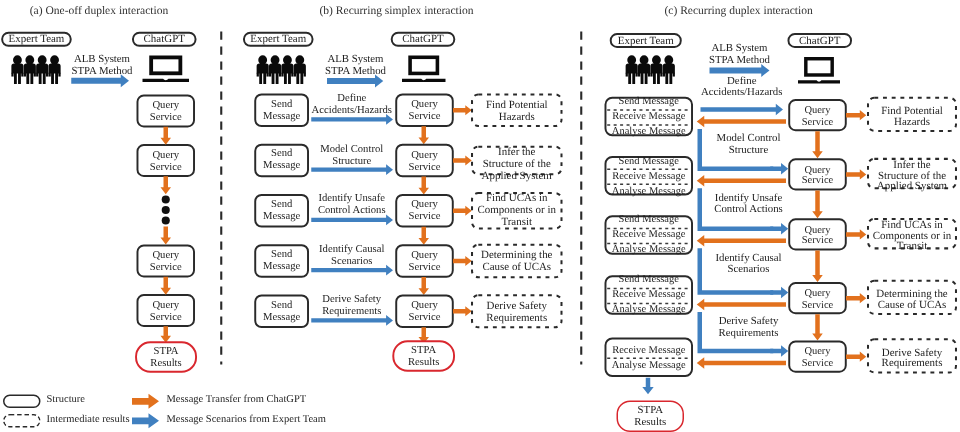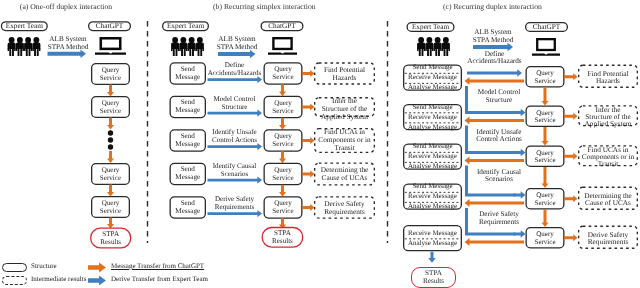--- a/index.html
+++ b/index.html
@@ -342,22 +342,22 @@
         <span class="t" style="font-size: 7.2px;">Requirements</span>
       </div>
       <div class="box red" style="left: 411px; top: 267px; width: 45px; height: 21px; font-size: 7.2px;">
         <span class="t" style="font-size: 7.2px;">STPA</span>
         <span class="t" style="font-size: 7.2px;">Results</span>
       </div>
       <div class="box solid" style="left: 2px; top: 263px; width: 25px; height: 9px;"></div>
       <div class="box dashed" style="left: 2px; top: 276px; width: 25px; height: 9px;"></div>
       <div class="lbl" style="left: 31px; top: 263px; font-size: 7px; text-align: left;">Structure</div>
       <div class="lbl" style="left: 31px; top: 276px; font-size: 7px; text-align: center;">Intermediate results</div>
-      <div class="lbl" style="left: 111px; top: 263px; font-size: 7px; text-align: center; text-decoration: underline;">Message Transfer from ChatGPT</div>
-      <div class="lbl" style="left: 111px; top: 276px; font-size: 7px; text-align: left;">Derive Transfer from Expert Team</div>
+      <div class="lbl" style="left: 111px; top: 263px; font-size: 7px; text-align: center;">Message Transfer from ChatGPT</div>
+      <div class="lbl" style="left: 111px; top: 276px; font-size: 7px; text-align: left;">Message Scenarios from Expert Team</div>
     </div>
   <svg class="layer" id="overlay" viewBox="0 0 640 288">
       <line x1="404.8" y1="73.32" x2="460.2" y2="73.32" stroke="#3a3a3a" stroke-width="1" stroke-dasharray="2.0 2.3"></line>
       <line x1="404.8" y1="83.37" x2="460.2" y2="83.37" stroke="#3a3a3a" stroke-width="1" stroke-dasharray="2.0 2.3"></line>
       <line x1="404.8" y1="112.82" x2="460.2" y2="112.82" stroke="#3a3a3a" stroke-width="1" stroke-dasharray="2.0 2.3"></line>
       <line x1="404.8" y1="122.87" x2="460.2" y2="122.87" stroke="#3a3a3a" stroke-width="1" stroke-dasharray="2.0 2.3"></line>
       <line x1="404.8" y1="152.33" x2="460.2" y2="152.33" stroke="#3a3a3a" stroke-width="1" stroke-dasharray="2.0 2.3"></line>
       <line x1="404.8" y1="162.38" x2="460.2" y2="162.38" stroke="#3a3a3a" stroke-width="1" stroke-dasharray="2.0 2.3"></line>
       <line x1="404.8" y1="192.33" x2="460.2" y2="192.33" stroke="#3a3a3a" stroke-width="1" stroke-dasharray="2.0 2.3"></line>
       <line x1="404.8" y1="202.38" x2="460.2" y2="202.38" stroke="#3a3a3a" stroke-width="1" stroke-dasharray="2.0 2.3"></line>

